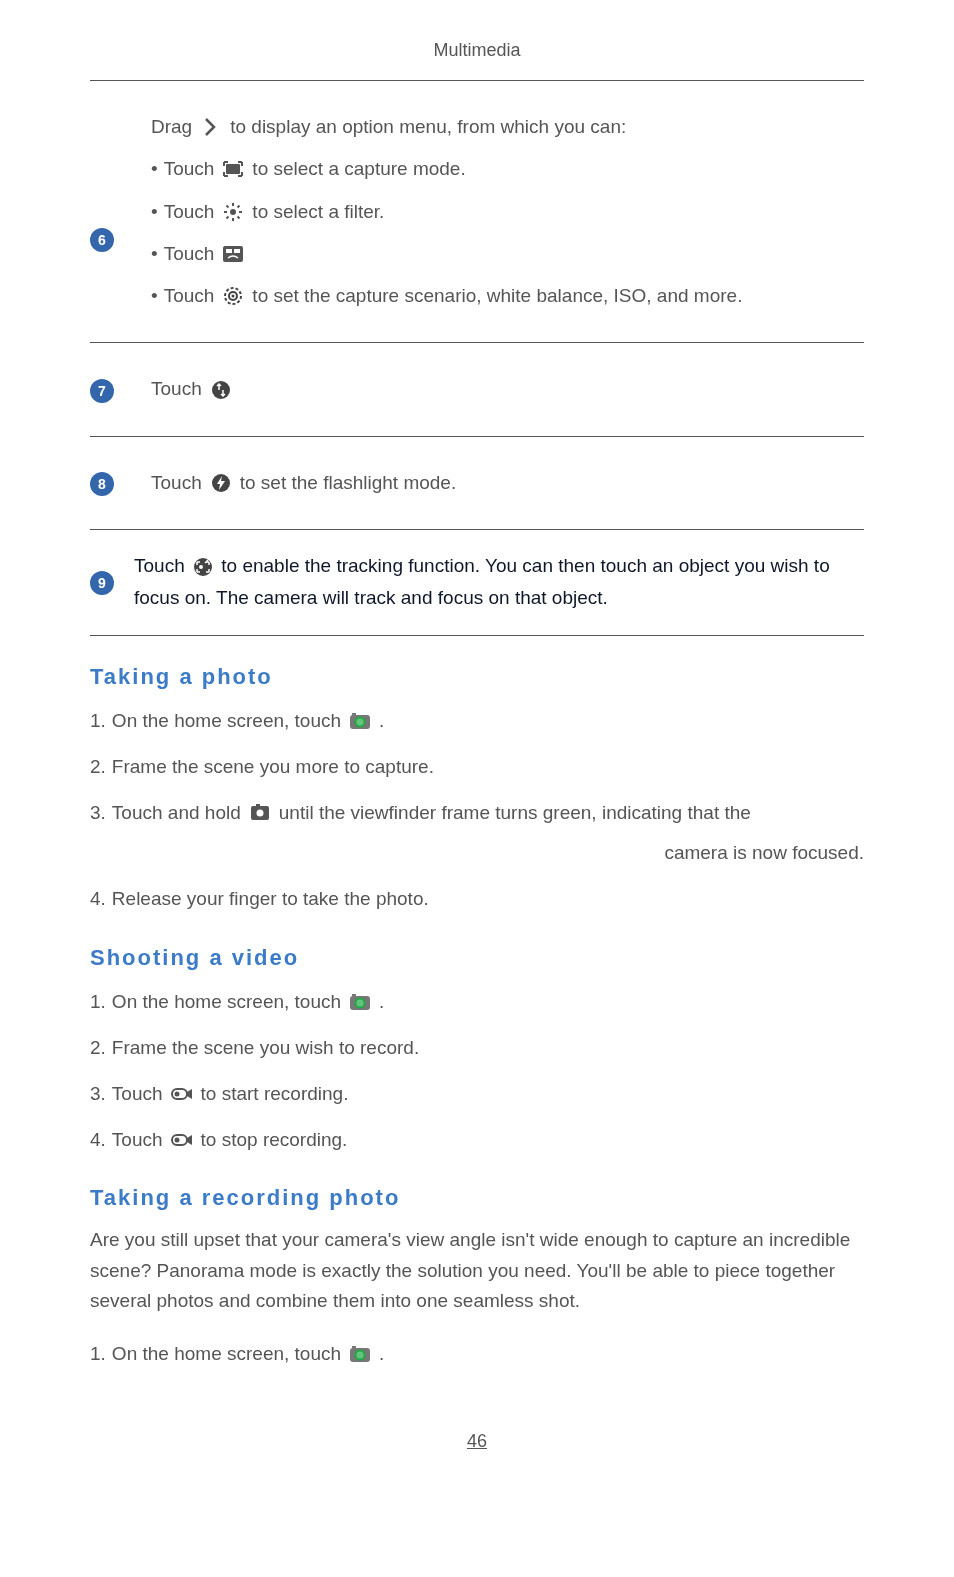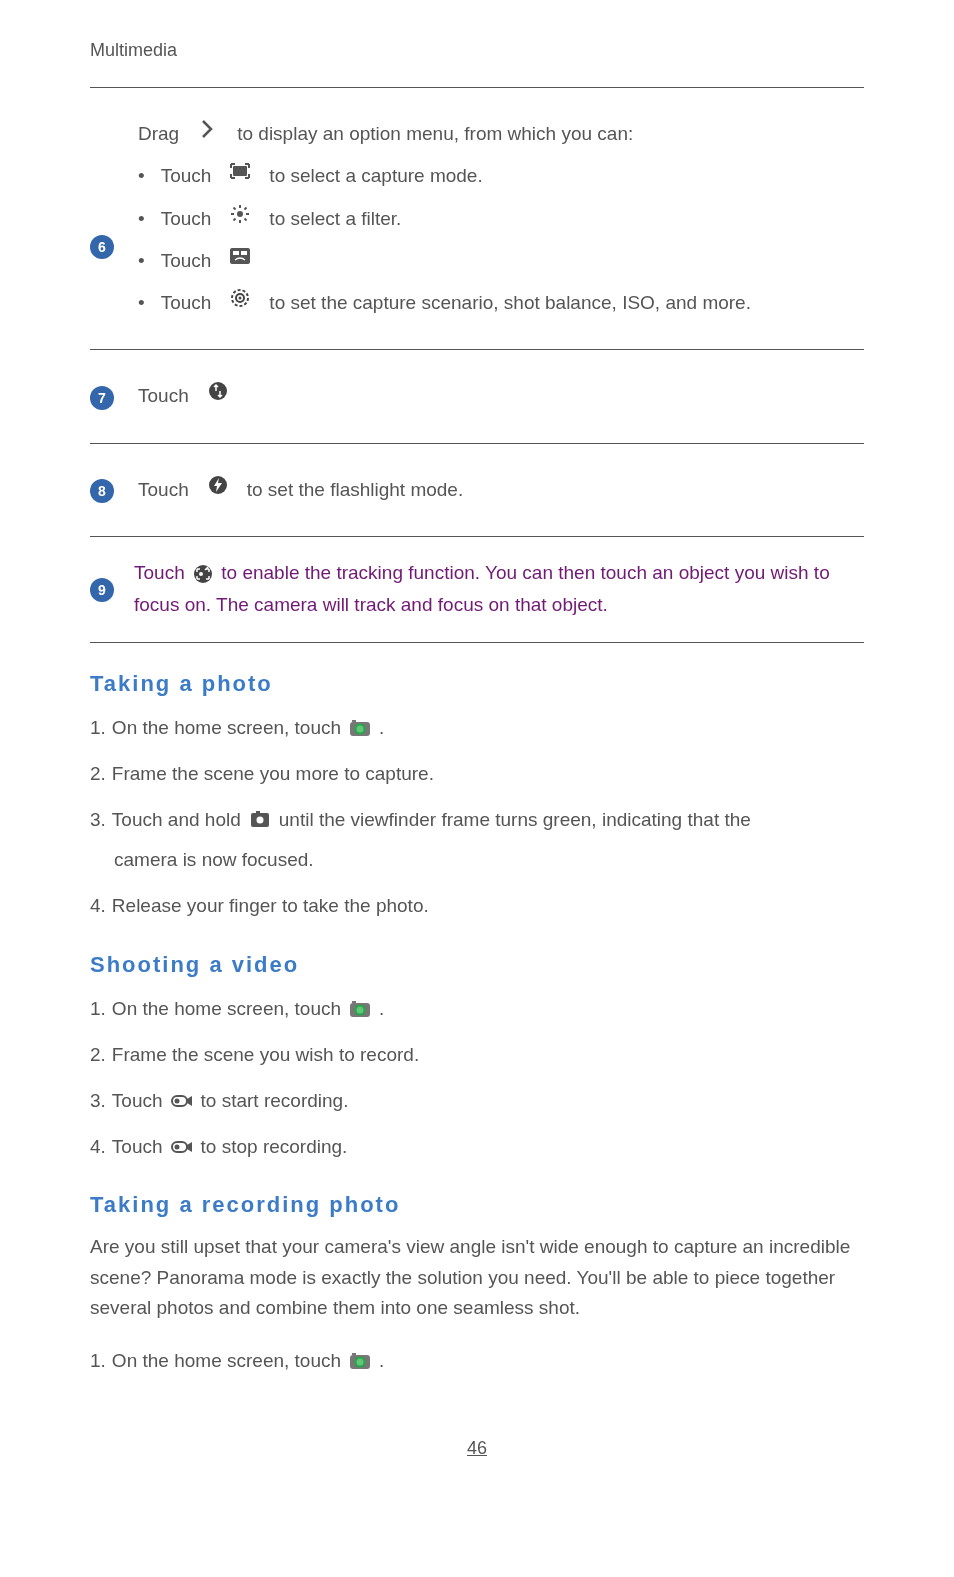--- a/index.html
+++ b/index.html
@@ -9,24 +9,24 @@
     }
     body {
       font-family: "Segoe UI", Arial, sans-serif;
       background: #fff;
       color: #444;
       width: 954px;
       margin: 0 auto;
       padding: 40px 90px 60px;
     }
     .header-label {
-      text-align: left;
+      text-align: center;
       font-size: 18px;
       color: #555;
-      margin-bottom: 26px;
+      margin-bottom: 19px;
     }
     .rule {
       border: none;
       border-top: 1px solid #555;
       margin: 0;
     }
     .row {
       display: flex;
       align-items: flex-start;
       padding: 20px 0;
@@ -46,24 +46,25 @@
       flex-shrink: 0;
       margin-top: 2px;
     }
     .row-body {
       flex: 1;
       font-size: 19px;
       line-height: 1.7;
       color: #555;
     }
     .row-body .line {
-      margin: 10px 4px;
+      margin: 10px 17px;
       display: flex;
+      align-items: center;
       flex-wrap: wrap;
-      gap: 16px;
+      gap: 6px;
     }
     .row-center .badge {
       align-self: center;
     }
     .icon {
       display: inline-flex;
       align-items: center;
       justify-content: center;
       width: 26px;
       height: 22px;
@@ -76,20 +77,21 @@
     .section-heading {
       color: #3b7bc7;
       font-weight: bold;
       font-size: 22px;
       margin: 28px 0 14px 0;
       letter-spacing: 2px;
     }
     .steps {
       list-style: none;
       counter-reset: step;
+      text-align: right;
     }
     .steps li {
       counter-increment: step;
       font-size: 19px;
       color: #555;
       line-height: 1.8;
       margin: 12px 0;
       padding-left: 0;
       display: flex;
       flex-wrap: wrap;
@@ -112,21 +114,21 @@
     .footer-page {
       text-align: center;
       font-size: 18px;
       color: #555;
       margin-top: 60px;
       text-decoration: underline;
     }
     .flow-text {
       font-size: 19px;
       line-height: 1.7;
-      color: #701a75;
+      color: #0f172a;
     }
     .dot::before {
       content: "• ";
     }
   </style>
 </head>
 <body>
 
 <svg width="0" height="0" style="position:absolute">
   <defs>
@@ -235,21 +237,21 @@
           </svg>
         </span>
     </div>
     <div class="line dot">
       <span>Touch </span>
       <span class="icon">
           <svg viewBox="0 0 24 22">
             <use href="#svg-gear"></use>
           </svg>
         </span>
-      <span> to set the capture scenario, shot balance, ISO, and more.</span>
+      <span> to set the capture scenario, white balance, ISO, and more.</span>
     </div>
   </div>
 </div>
 
 <hr class="rule">
 <div class="row row-center">
   <span class="badge">7</span>
   <div class="row-body">
     <div class="line">
       <span>Touch </span>

